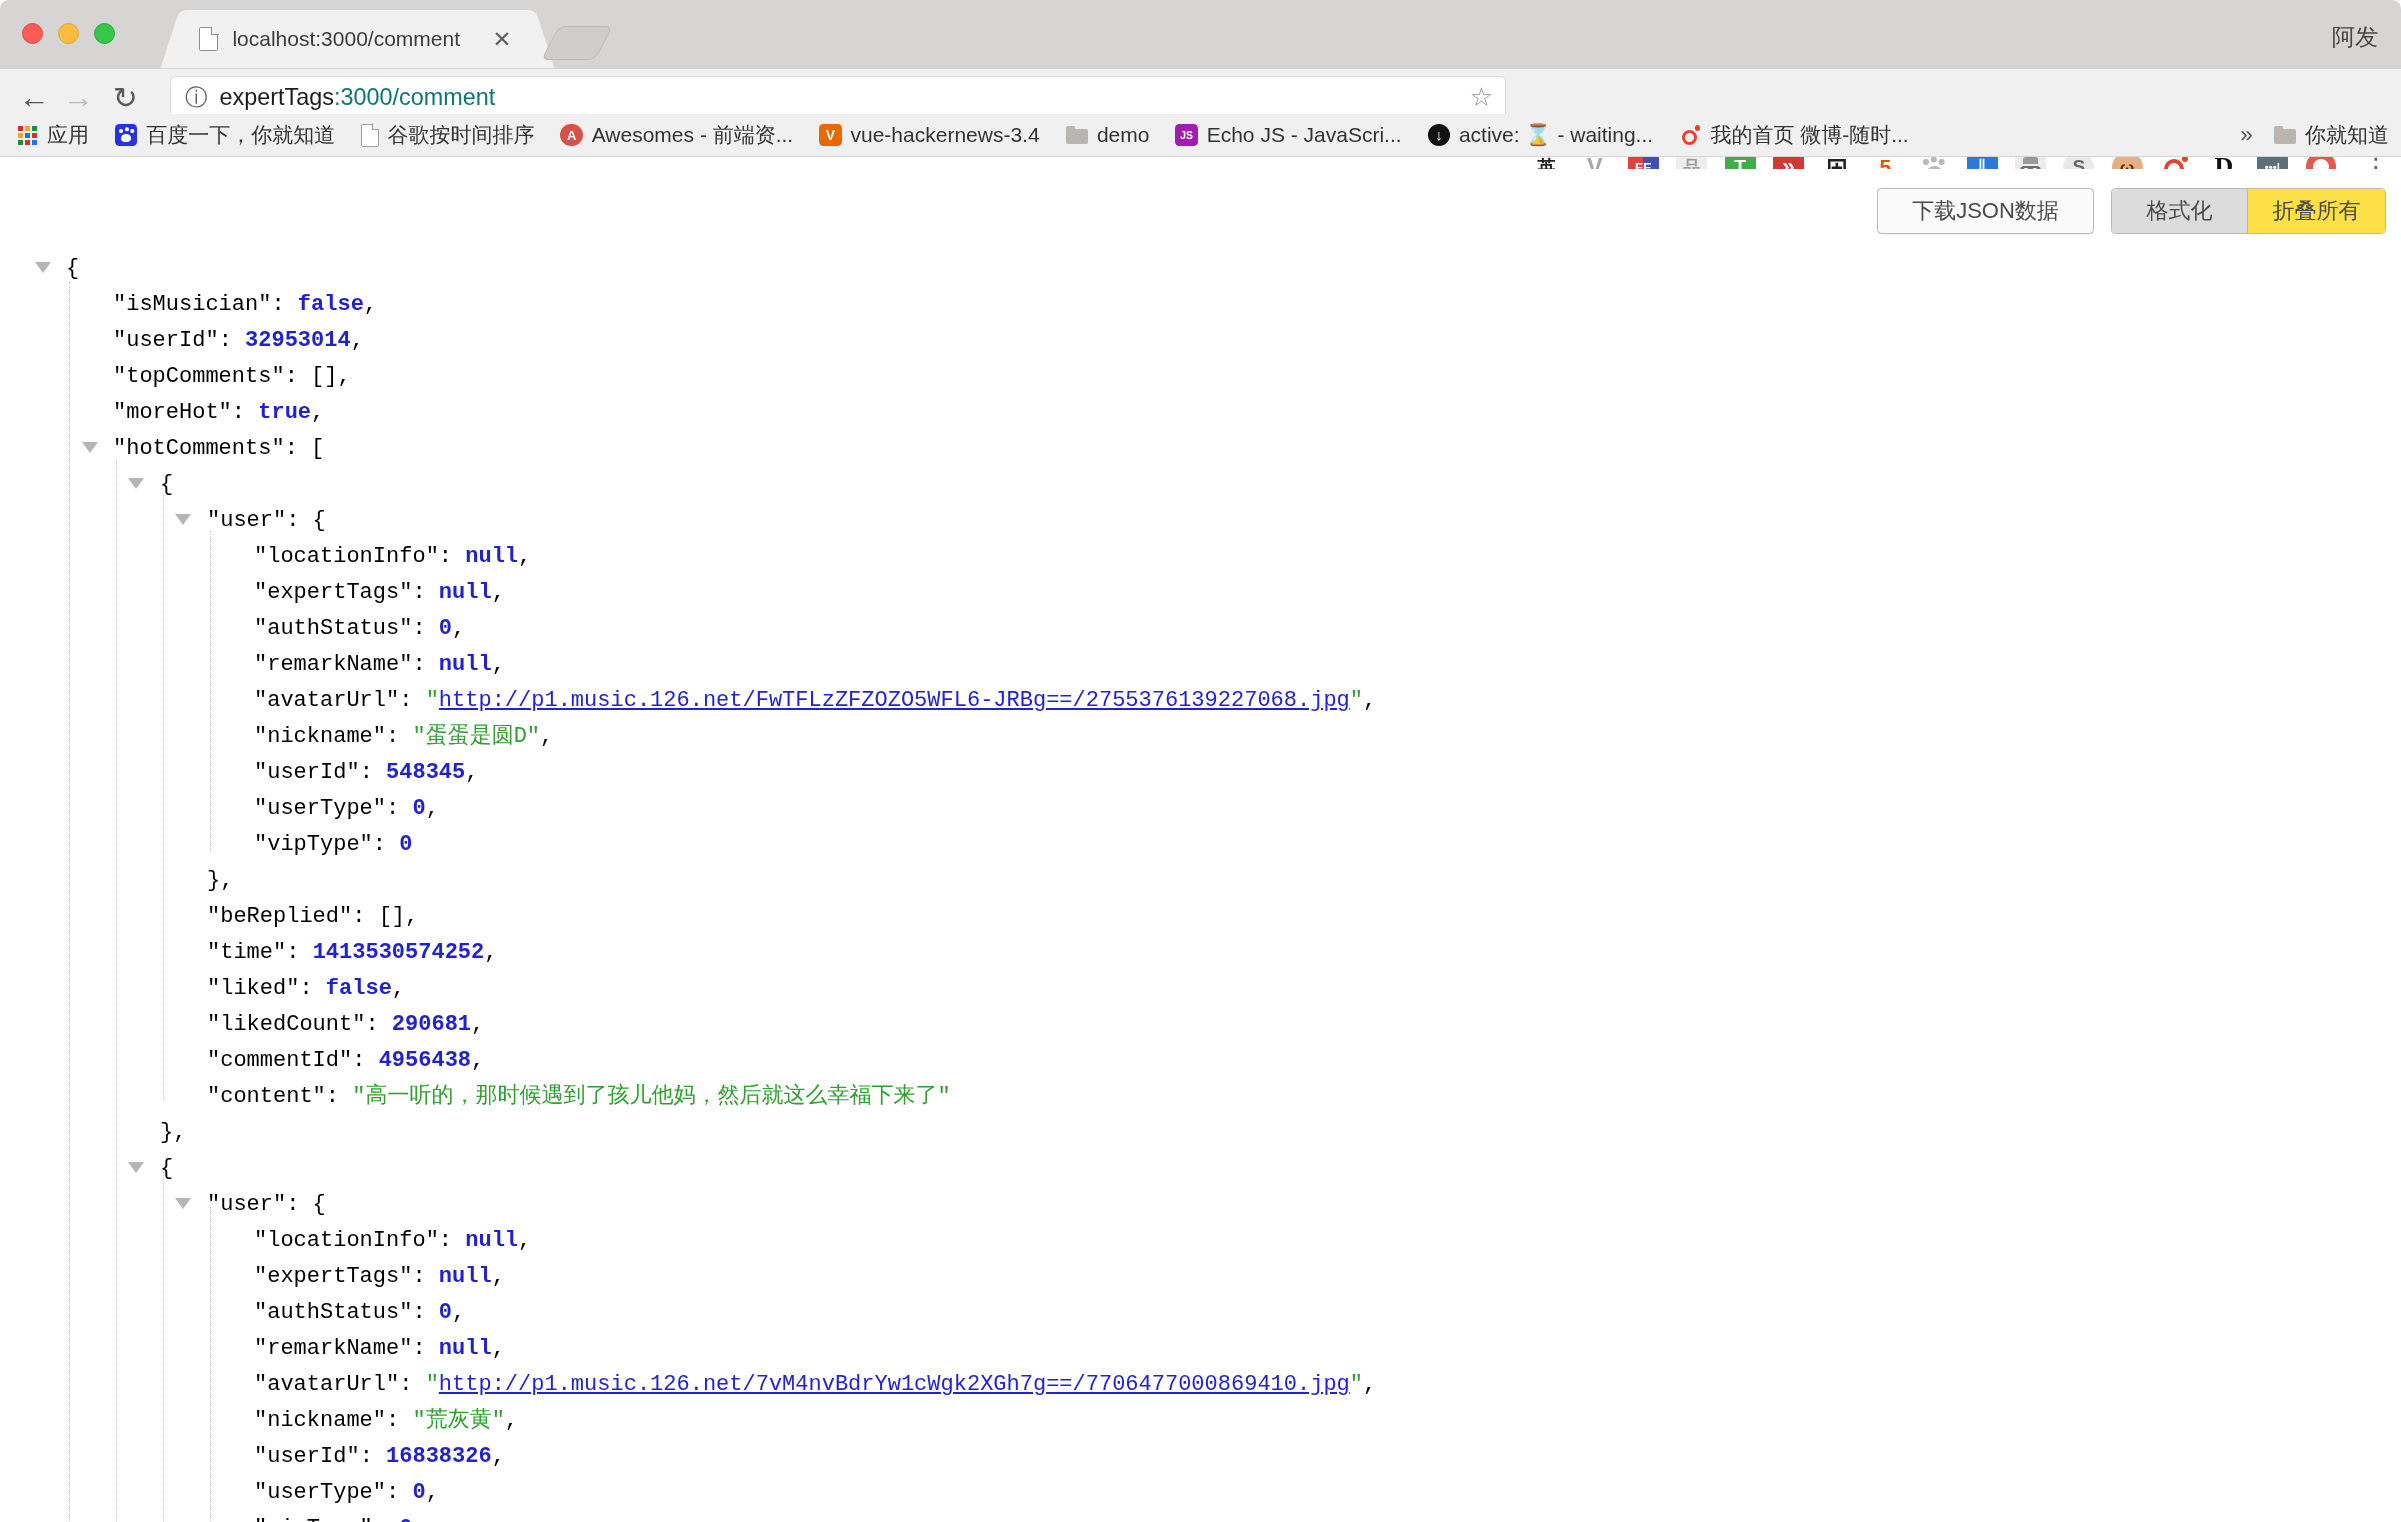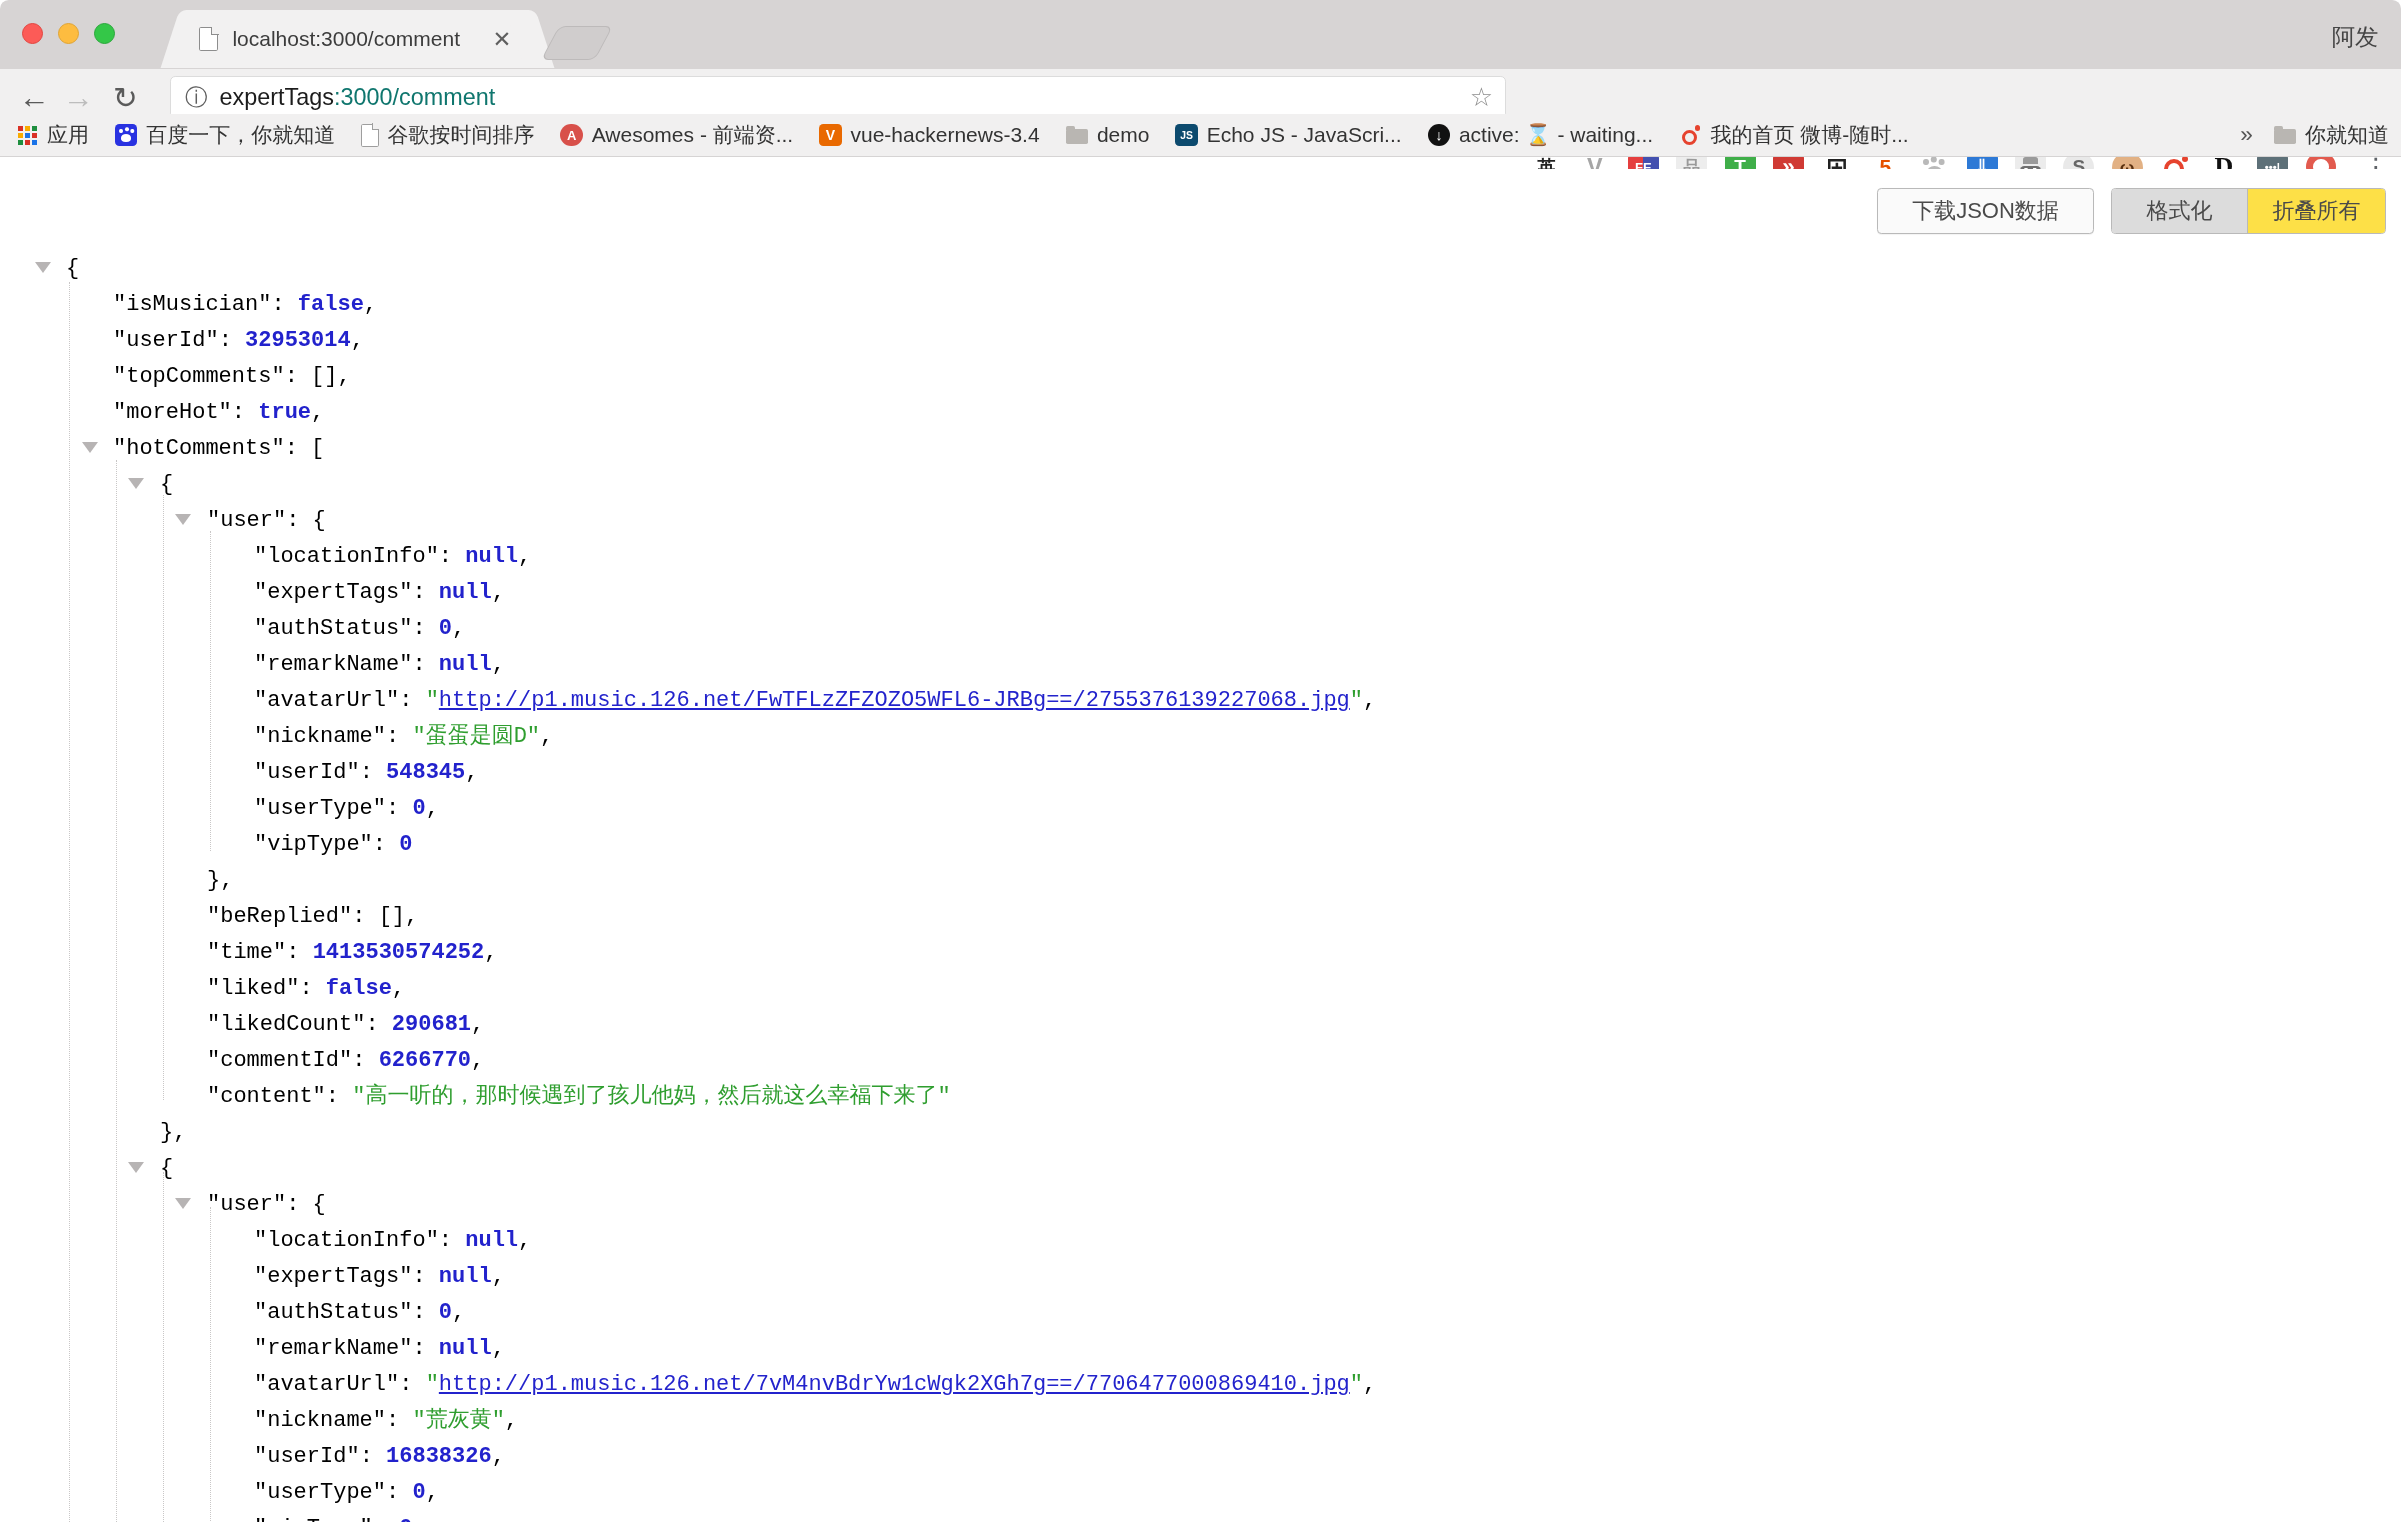--- a/index.html
+++ b/index.html
@@ -211,21 +211,21 @@
         <span class="bicon " style="background: rgb(233, 105, 0);">
           <span style="color: rgb(255, 255, 255); font-size: 14px;">V</span>
         </span>
         <span class="label">vue-hackernews-3.4</span>
       </div>
       <div class="bookmark">
         <span class="bicon bi-folder"></span>
         <span class="label">demo</span>
       </div>
       <div class="bookmark">
-        <span class="bicon " style="background: #0c4a6e;">
+        <span class="bicon " style="background: #a21caf;">
           <span style="color: rgb(255, 255, 255); font-size: 10.4px;">JS</span>
         </span>
         <span class="label">Echo JS - JavaScri...</span>
       </div>
       <div class="bookmark">
         <span class="bicon " style="background: rgb(17, 17, 17); border-radius: 50%;">
           <span style="color: rgb(255, 255, 255); font-size: 14.8px;">↓</span>
         </span>
         <span class="label">active: ⌛ - waiting...</span>
       </div>
@@ -271,21 +271,21 @@
       <div class="jline" style="padding-left: 254px;"><span class="tk-k">"avatarUrl"</span><span class="tk-p">: </span><span class="tk-s">"</span><span class="tk-l">http://p1.music.126.net/FwTFLzZFZOZO5WFL6-JRBg==/2755376139227068.jpg</span><span class="tk-s">"</span><span class="tk-p">,</span></div>
       <div class="jline" style="padding-left: 254px;"><span class="tk-k">"nickname"</span><span class="tk-p">: </span><span class="tk-s">"蛋蛋是圆D"</span><span class="tk-p">,</span></div>
       <div class="jline" style="padding-left: 254px;"><span class="tk-k">"userId"</span><span class="tk-p">: </span><span class="tk-a">548345</span><span class="tk-p">,</span></div>
       <div class="jline" style="padding-left: 254px;"><span class="tk-k">"userType"</span><span class="tk-p">: </span><span class="tk-a">0</span><span class="tk-p">,</span></div>
       <div class="jline" style="padding-left: 254px;"><span class="tk-k">"vipType"</span><span class="tk-p">: </span><span class="tk-a">0</span></div>
       <div class="jline" style="padding-left: 207px;"><span class="tk-p">},</span></div>
       <div class="jline" style="padding-left: 207px;"><span class="tk-k">"beReplied"</span><span class="tk-p">: [],</span></div>
       <div class="jline" style="padding-left: 207px;"><span class="tk-k">"time"</span><span class="tk-p">: </span><span class="tk-a">1413530574252</span><span class="tk-p">,</span></div>
       <div class="jline" style="padding-left: 207px;"><span class="tk-k">"liked"</span><span class="tk-p">: </span><span class="tk-a">false</span><span class="tk-p">,</span></div>
       <div class="jline" style="padding-left: 207px;"><span class="tk-k">"likedCount"</span><span class="tk-p">: </span><span class="tk-a">290681</span><span class="tk-p">,</span></div>
-      <div class="jline" style="padding-left: 207px;"><span class="tk-k">"commentId"</span><span class="tk-p">: </span><span class="tk-a">6266770</span><span class="tk-p">,</span></div>
+      <div class="jline" style="padding-left: 207px;"><span class="tk-k">"commentId"</span><span class="tk-p">: </span><span class="tk-a">4956438</span><span class="tk-p">,</span></div>
       <div class="jline" style="padding-left: 207px;"><span class="tk-k">"content"</span><span class="tk-p">: </span><span class="tk-s">"高一听的，那时候遇到了孩儿他妈，然后就这么幸福下来了"</span></div>
       <div class="jline" style="padding-left: 160px;"><span class="tk-p">},</span></div>
       <div class="jline" style="padding-left: 160px;"><span class="caret" style="left: 128px;"></span><span class="tk-p">{</span></div>
       <div class="jline" style="padding-left: 207px;"><span class="caret" style="left: 175px;"></span><span class="tk-k">"user"</span><span class="tk-p">: {</span></div>
       <div class="jline" style="padding-left: 254px;"><span class="tk-k">"locationInfo"</span><span class="tk-p">: </span><span class="tk-a">null</span><span class="tk-p">,</span></div>
       <div class="jline" style="padding-left: 254px;"><span class="tk-k">"expertTags"</span><span class="tk-p">: </span><span class="tk-a">null</span><span class="tk-p">,</span></div>
       <div class="jline" style="padding-left: 254px;"><span class="tk-k">"authStatus"</span><span class="tk-p">: </span><span class="tk-a">0</span><span class="tk-p">,</span></div>
       <div class="jline" style="padding-left: 254px;"><span class="tk-k">"remarkName"</span><span class="tk-p">: </span><span class="tk-a">null</span><span class="tk-p">,</span></div>
       <div class="jline" style="padding-left: 254px;"><span class="tk-k">"avatarUrl"</span><span class="tk-p">: </span><span class="tk-s">"</span><span class="tk-l">http://p1.music.126.net/7vM4nvBdrYw1cWgk2XGh7g==/7706477000869410.jpg</span><span class="tk-s">"</span><span class="tk-p">,</span></div>
       <div class="jline" style="padding-left: 254px;"><span class="tk-k">"nickname"</span><span class="tk-p">: </span><span class="tk-s">"荒灰黄"</span><span class="tk-p">,</span></div>

